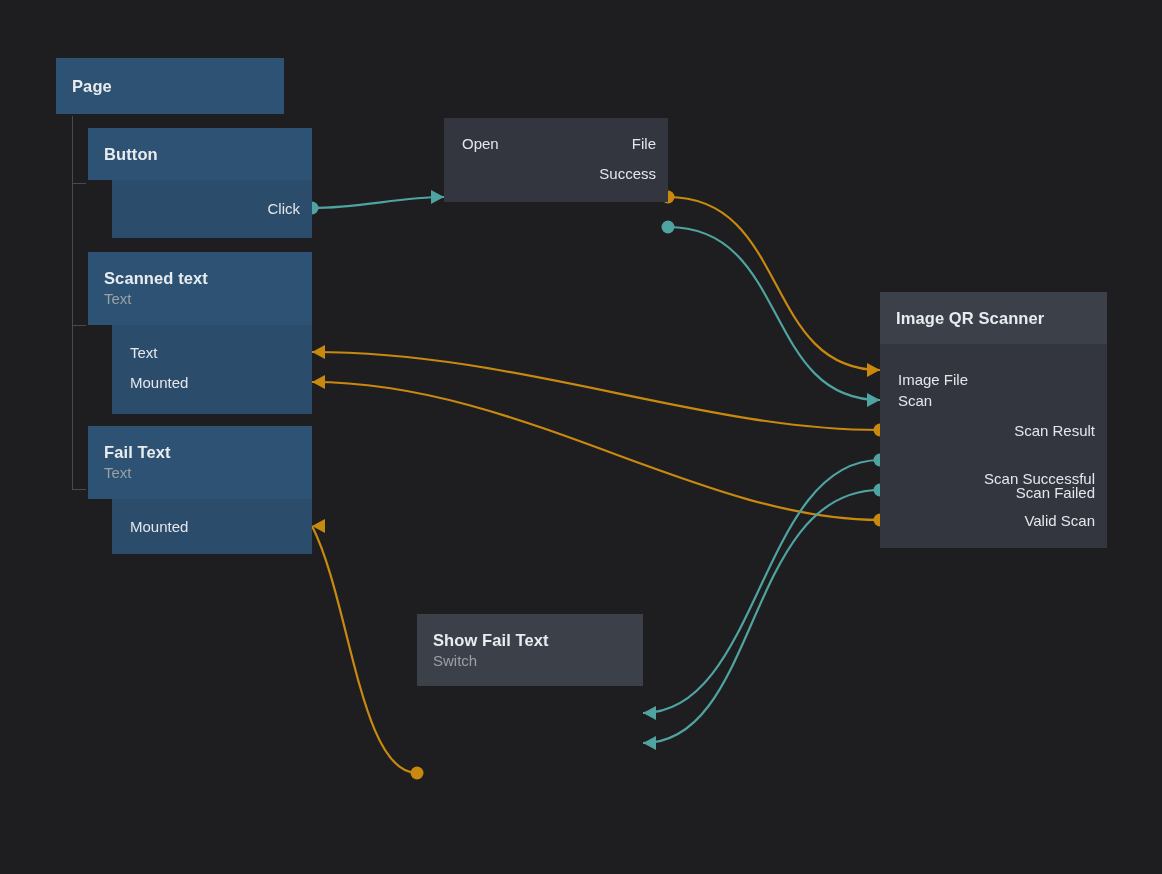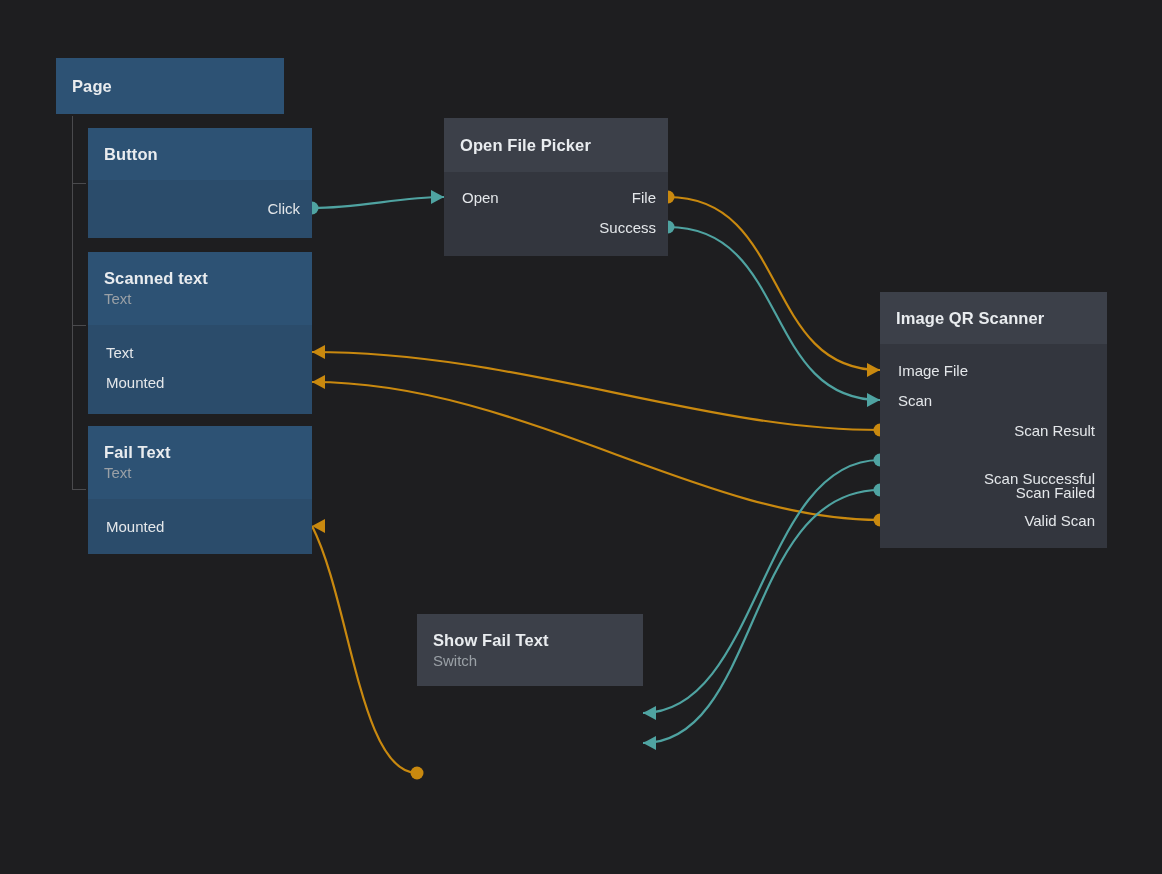--- a/index.html
+++ b/index.html
@@ -62,21 +62,21 @@
   .port-row.out {
     right: 12px;
     justify-content: flex-end;
   }
   .port-row.in {
     left: 18px;
     justify-content: flex-start;
   }
   
   .node.blue .node-header { background: #2d5274; }
-  .node.blue .node-body   { background: #2b4c6b; }
+  .node.blue .node-body   { background: #2b4c6b; margin-left: 24px; }
   .node.blue.flat         { background: #2d5274; }
   
   .node.dark .node-header { background: #3c4049; }
   .node.dark .node-body   { background: #33363e; }
 
   .tree-line {
     position: absolute;
     background: #4a4a4d;
   }
   .tree-line.v { width: 1px; }
@@ -159,41 +159,38 @@
           <div class="node-title">Fail Text</div>
           <div class="node-subtitle">Text</div>
         </div>
         <div class="node-body" style="height: 55px;">
           <div class="port-row in" style="top: 16px;">
             <span>Mounted</span>
           </div>
         </div>
       </div>
       <div class="node dark" style="left: 444px; top: 118px; width: 224px; height: 138px;">
-        <div class="node-header" style="height: 54px;">
-          <div class="node-title">Open File Picker</div>
-        </div>
         <div class="node-body" style="height: 84px;">
           <div class="port-row in" style="top: 14px;">
             <span>Open</span>
           </div>
           <div class="port-row out" style="top: 14px;">
             <span>File</span>
           </div>
           <div class="port-row out" style="top: 44px;">
             <span>Success</span>
           </div>
         </div>
       </div>
       <div class="node dark" style="left: 880px; top: 292px; width: 227px; height: 256px;">
         <div class="node-header" style="height: 52px;">
           <div class="node-title">Image QR Scanner</div>
         </div>
         <div class="node-body" style="height: 204px;">
-          <div class="port-row in" style="top: 15px; align-items: center;">
+          <div class="port-row in" style="top: 24px; align-items: center;">
             <span>Image File</span>
           </div>
           <div class="port-row in" style="top: 45px;">
             <span>Scan</span>
           </div>
           <div class="port-row out" style="top: 75px;">
             <span>Scan Result</span>
           </div>
           <div class="port-row out" style="top: 123px;">
             <span>Scan Successful</span>

